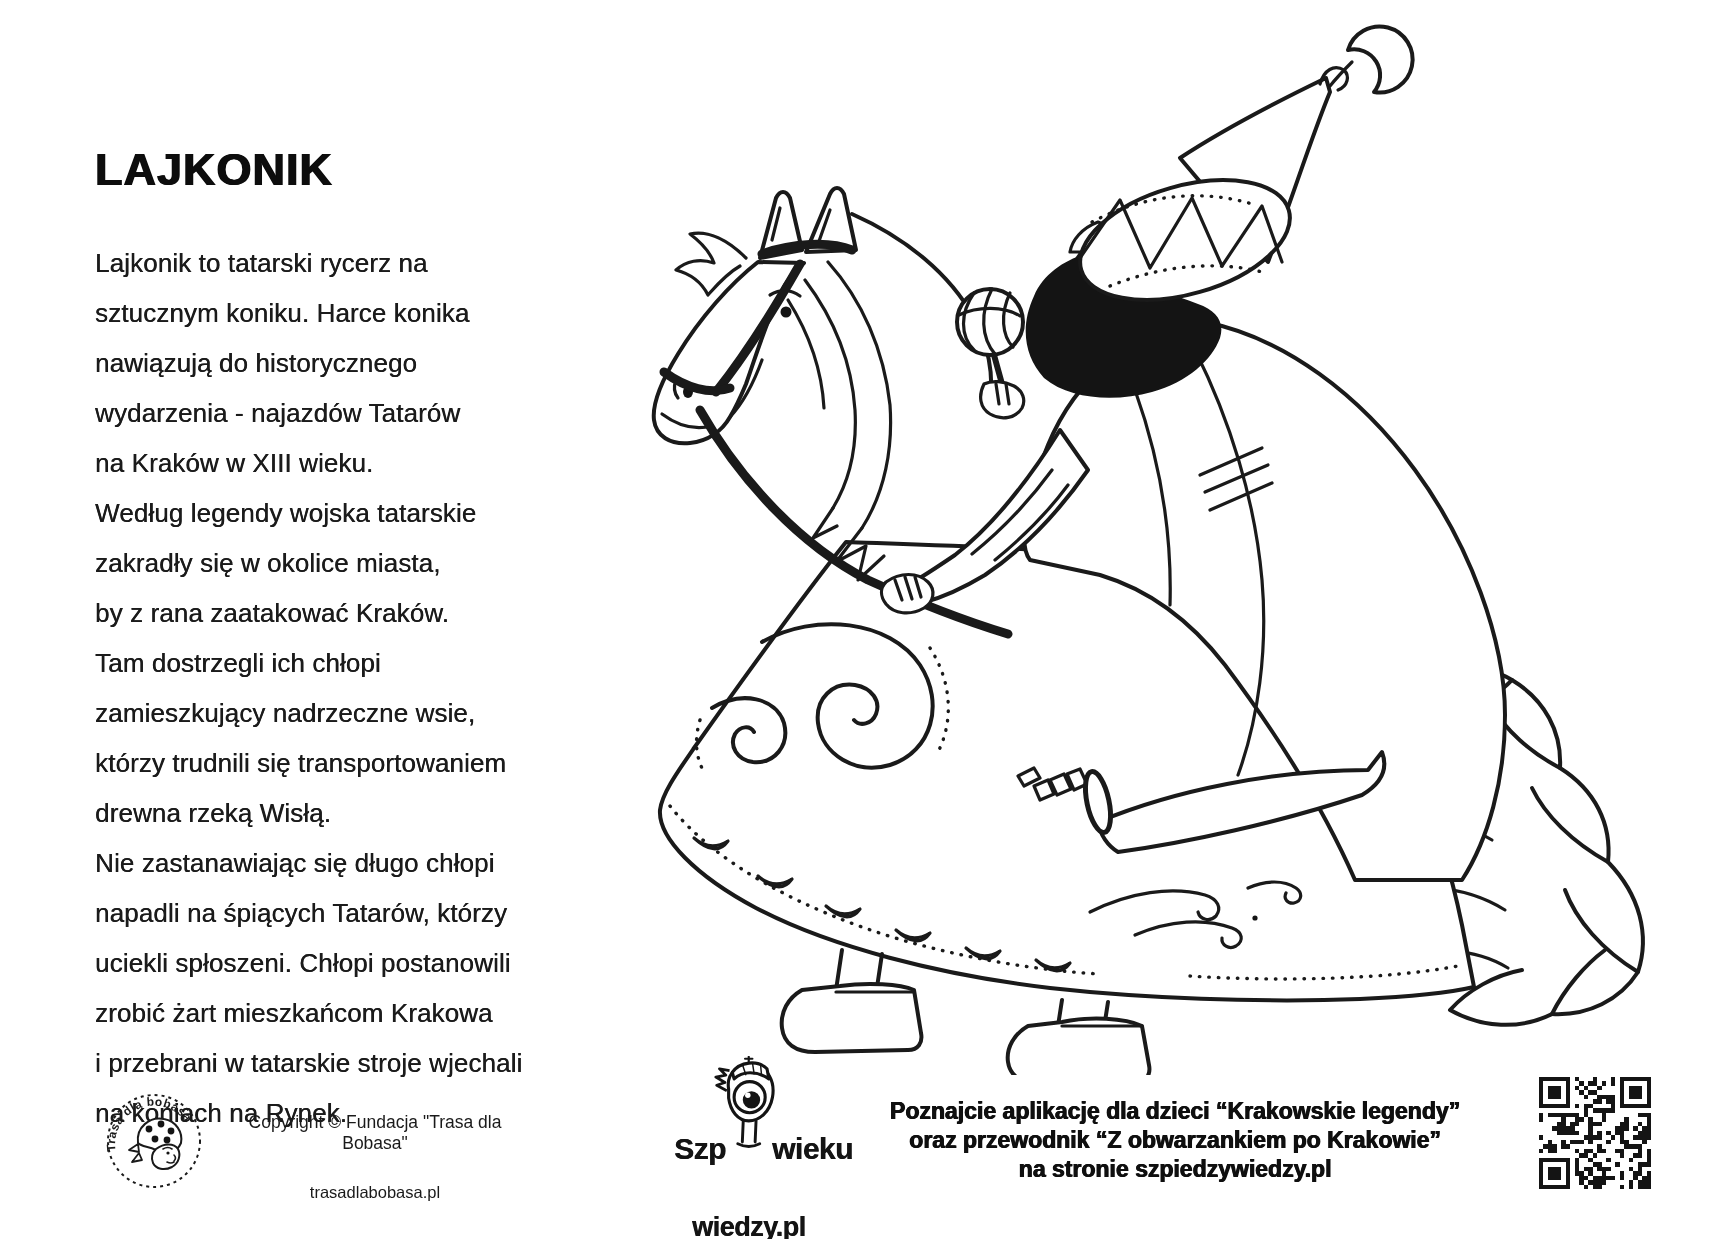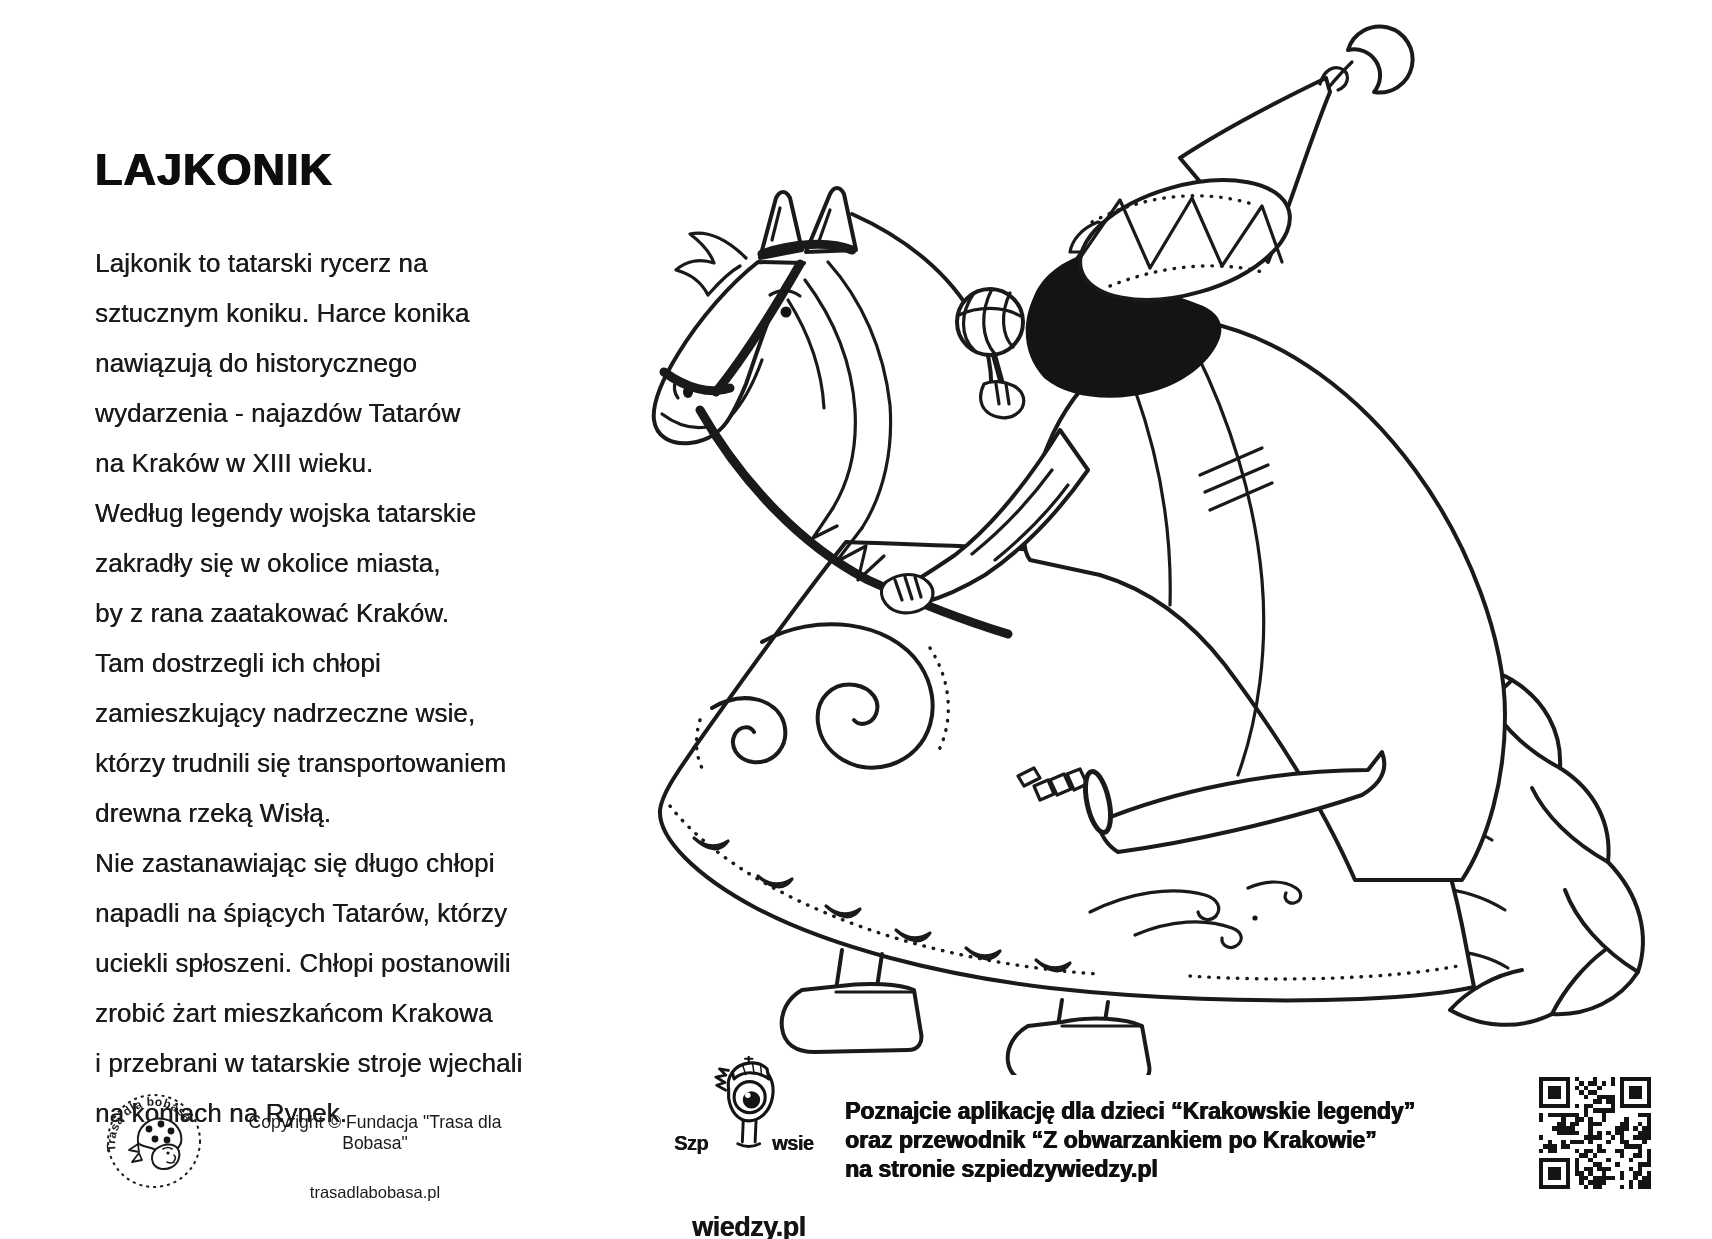--- a/index.html
+++ b/index.html
@@ -16,24 +16,24 @@
   .ink{stroke:#1a1a1a;fill:none;stroke-width:4;stroke-linecap:round;stroke-linejoin:round;}
   .ink-thin{stroke:#1a1a1a;fill:none;stroke-width:3.2;stroke-linecap:round;stroke-linejoin:round;}
   .ink-thick{stroke:#1a1a1a;fill:none;stroke-width:9;stroke-linecap:round;stroke-linejoin:round;}
   .paper{fill:#ffffff;}
   .solid{fill:#141414;stroke:none;}
   .dots{stroke:#1a1a1a;fill:none;stroke-width:3.4;stroke-linecap:round;stroke-dasharray:0.5 9;}
   .trasa-logo{position:absolute;left:104px;top:1091px;width:100px;height:100px;}
   .copyright{position:absolute;left:225px;top:1112px;width:300px;text-align:center;}
   .copyright .l1{font-size:17.5px;}
   .copyright .l2{font-size:16.5px;margin-top:29px;}
-  .szp-part{position:absolute;font-weight:bold;font-size:20px;letter-spacing:-0.5px;color:#141414;
+  .szp-part{position:absolute;font-weight:bold;font-size:30px;letter-spacing:-0.5px;color:#141414;
             text-shadow:0.5px 0 0 currentColor;}
   .szp-char{position:absolute;left:714px;top:1056px;width:64px;height:108px;}
-  .promo{position:absolute;left:845px;top:1097px;width:660px;
+  .promo{position:absolute;left:845px;top:1097px;width:660px;text-align:center;
          font-size:23px;line-height:29px;font-weight:bold;white-space:pre-line;color:#0f0f0f;
          text-shadow:0.7px 0 0 currentColor,-0.3px 0 0 currentColor;}
   .qr{position:absolute;left:1539px;top:1077px;width:112px;height:112px;}
 </style>
 </head>
 <body>
 
 <div class="page">
 
   <div class="title">LAJKONIK</div>
@@ -268,21 +268,21 @@
         <path d="M14,38 l-11,-6 l9,-3 l-10,-6 l11,-2 l-7,-7 l11,2" fill="#fff" stroke="#141414" stroke-width="3" stroke-linejoin="round"></path>
         <path d="M16,36 C13,18 28,7 44,10 C59,13 67,28 64,45 C61,62 49,71 38,71 C26,71 18,60 16,46 Z" fill="#fff" stroke="#141414" stroke-width="3.4"></path>
         <path d="M20,18 C28,6 48,4 58,14 L60,25 C47,16 31,16 22,25 Z" fill="#fff" stroke="#141414" stroke-width="3.4" stroke-linejoin="round"></path>
         <path d="M31,9 L35,21 M42,7 L44,20 M51,10 L52,21" stroke="#141414" stroke-width="1.6" fill="none"></path>
         <circle cx="39" cy="45" r="17" fill="#fff" stroke="#141414" stroke-width="3.4"></circle>
         <circle cx="41" cy="48" r="9.5" fill="#141414"></circle>
         <circle cx="37" cy="43" r="3" fill="#fff"></circle>
         <path d="M32,71 L31,94 M46,71 L45,94 M26,96 q12,6 24,0" fill="none" stroke="#141414" stroke-width="3.2" stroke-linecap="round"></path>
       </svg>
     </div>
-    <span class="szp-part" style="left:772px;top:1132px;">wsie</span>
+    <span class="szp-part" style="left:772px;top:1132px;">wieku</span>
     <span class="szp-part" style="left:692px;top:1212px;font-size:27px;">wiedzy.pl</span>
   </div>
 
   <div class="promo">Poznajcie aplikację dla dzieci “Krakowskie legendy”
 oraz przewodnik “Z obwarzankiem po Krakowie”
 na stronie szpiedzywiedzy.pl</div>
 
   <div class="qr">
     <svg id="qr-svg" viewBox="0 0 25 25" shape-rendering="crispEdges">
         <rect x="8" y="0" width="1" height="1" fill="#141414"></rect>

